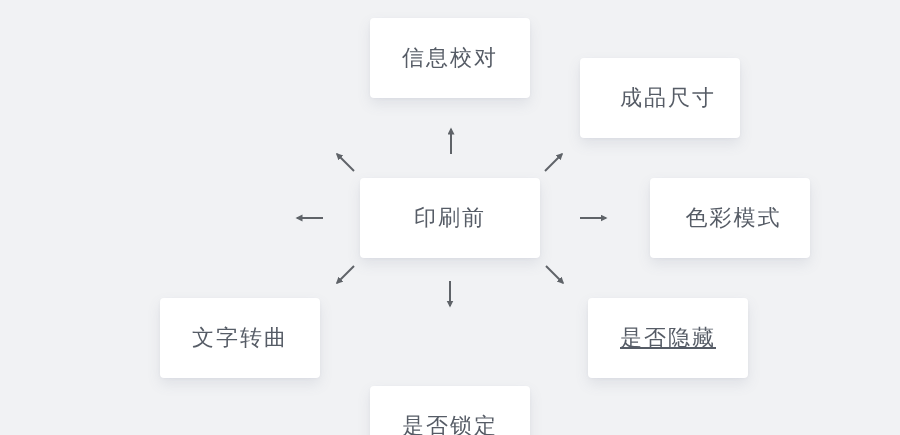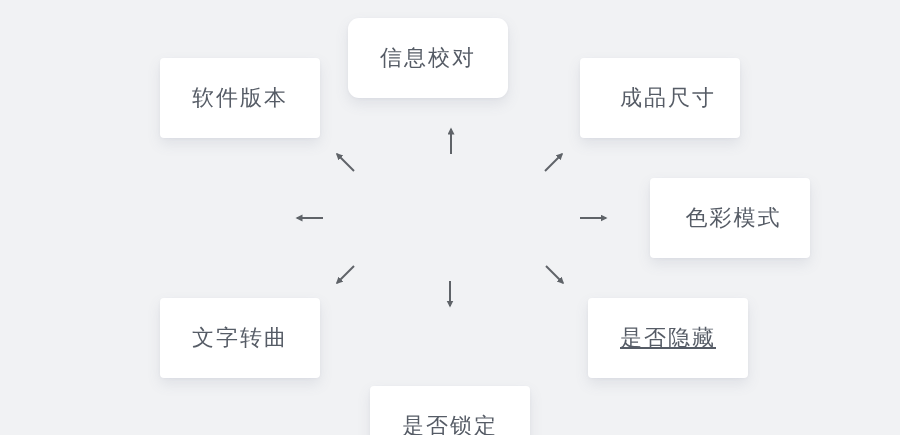--- a/index.html
+++ b/index.html
@@ -33,21 +33,21 @@
     font-size: 22px;
     font-weight: 500;
     letter-spacing: 2px;
     color: #565c66;
     box-sizing: border-box;
     user-select: none;
   }
 
   .pos-center       { left: 360px; top: 178px; width: 180px; }
   .pos-top-left     { left: 160px; top:  58px; }
-  .pos-top          { left: 348px; top:  18px; border-radius: 11px; }
+  .pos-top          { left: 370px; top:  18px; }
   .pos-top-right    { left: 580px; top:  58px; padding-left: 16px; }
   .pos-left         { left:  90px; top: 178px; }
   .pos-right        { left: 650px; top: 178px; padding-left: 7px; }
   .pos-bottom-left  { left: 160px; top: 298px; }
   .pos-bottom       { left: 370px; top: 338px; margin-top: 48px; }
   .pos-bottom-right { left: 588px; top: 298px; text-decoration: underline; }
 </style>
 </head>
 <body>
 
@@ -62,22 +62,22 @@
     <line x1="354" y1="171" x2="337" y2="154" stroke="#5f6368" stroke-width="2" marker-end="url(#ah)"></line>
     <line x1="451" y1="154" x2="451" y2="129" stroke="#5f6368" stroke-width="2" marker-end="url(#ah)"></line>
     <line x1="545" y1="171" x2="562" y2="154" stroke="#5f6368" stroke-width="2" marker-end="url(#ah)"></line>
     <line x1="323" y1="218" x2="297" y2="218" stroke="#5f6368" stroke-width="2" marker-end="url(#ah)"></line>
     <line x1="580" y1="218" x2="606" y2="218" stroke="#5f6368" stroke-width="2" marker-end="url(#ah)"></line>
     <line x1="354" y1="266" x2="337" y2="283" stroke="#5f6368" stroke-width="2" marker-end="url(#ah)"></line>
     <line x1="450" y1="281" x2="450" y2="306" stroke="#5f6368" stroke-width="2" marker-end="url(#ah)"></line>
     <line x1="546" y1="266" x2="563" y2="283" stroke="#5f6368" stroke-width="2" marker-end="url(#ah)"></line>
   </svg>
 
+  <div class="node pos-center">印刷前</div>
 
-  <div class="node pos-top-left">软件版本</div>
 
   <div class="node pos-top">信息校对</div>
 
   <div class="node pos-top-right">成品尺寸</div>
 
 
   <div class="node pos-right">色彩模式</div>
 
   <div class="node pos-bottom-left">文字转曲</div>
 

